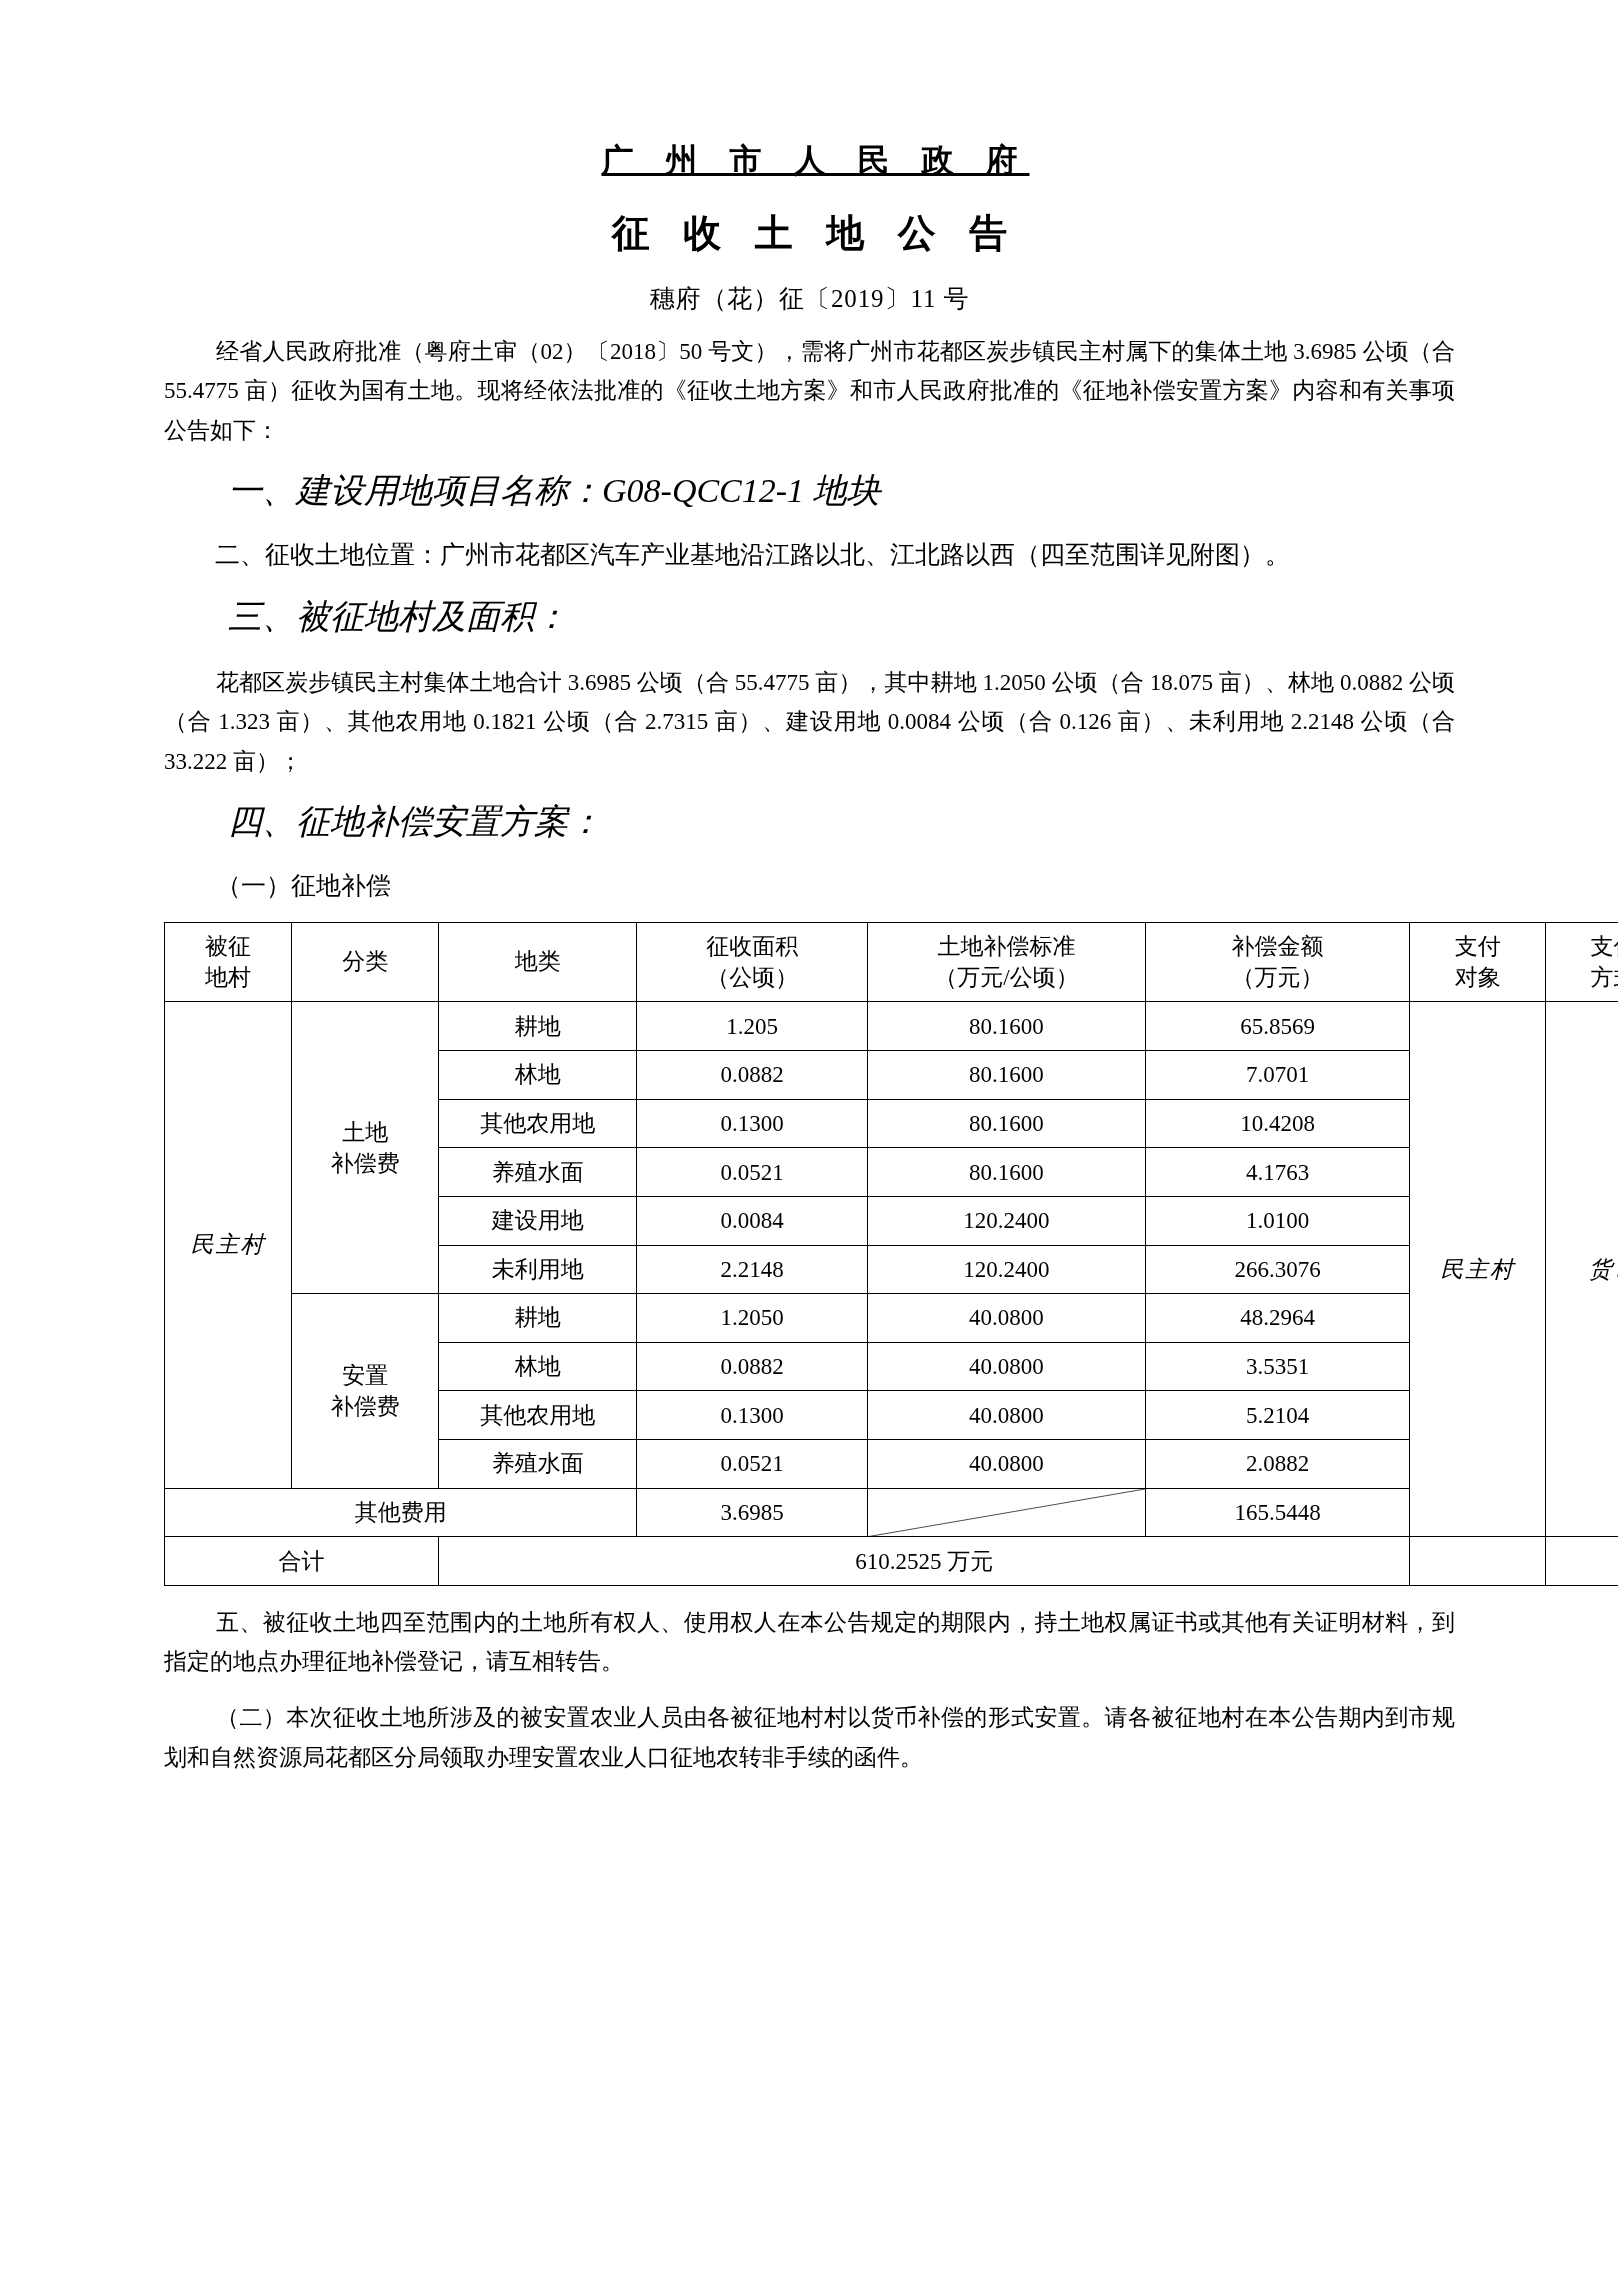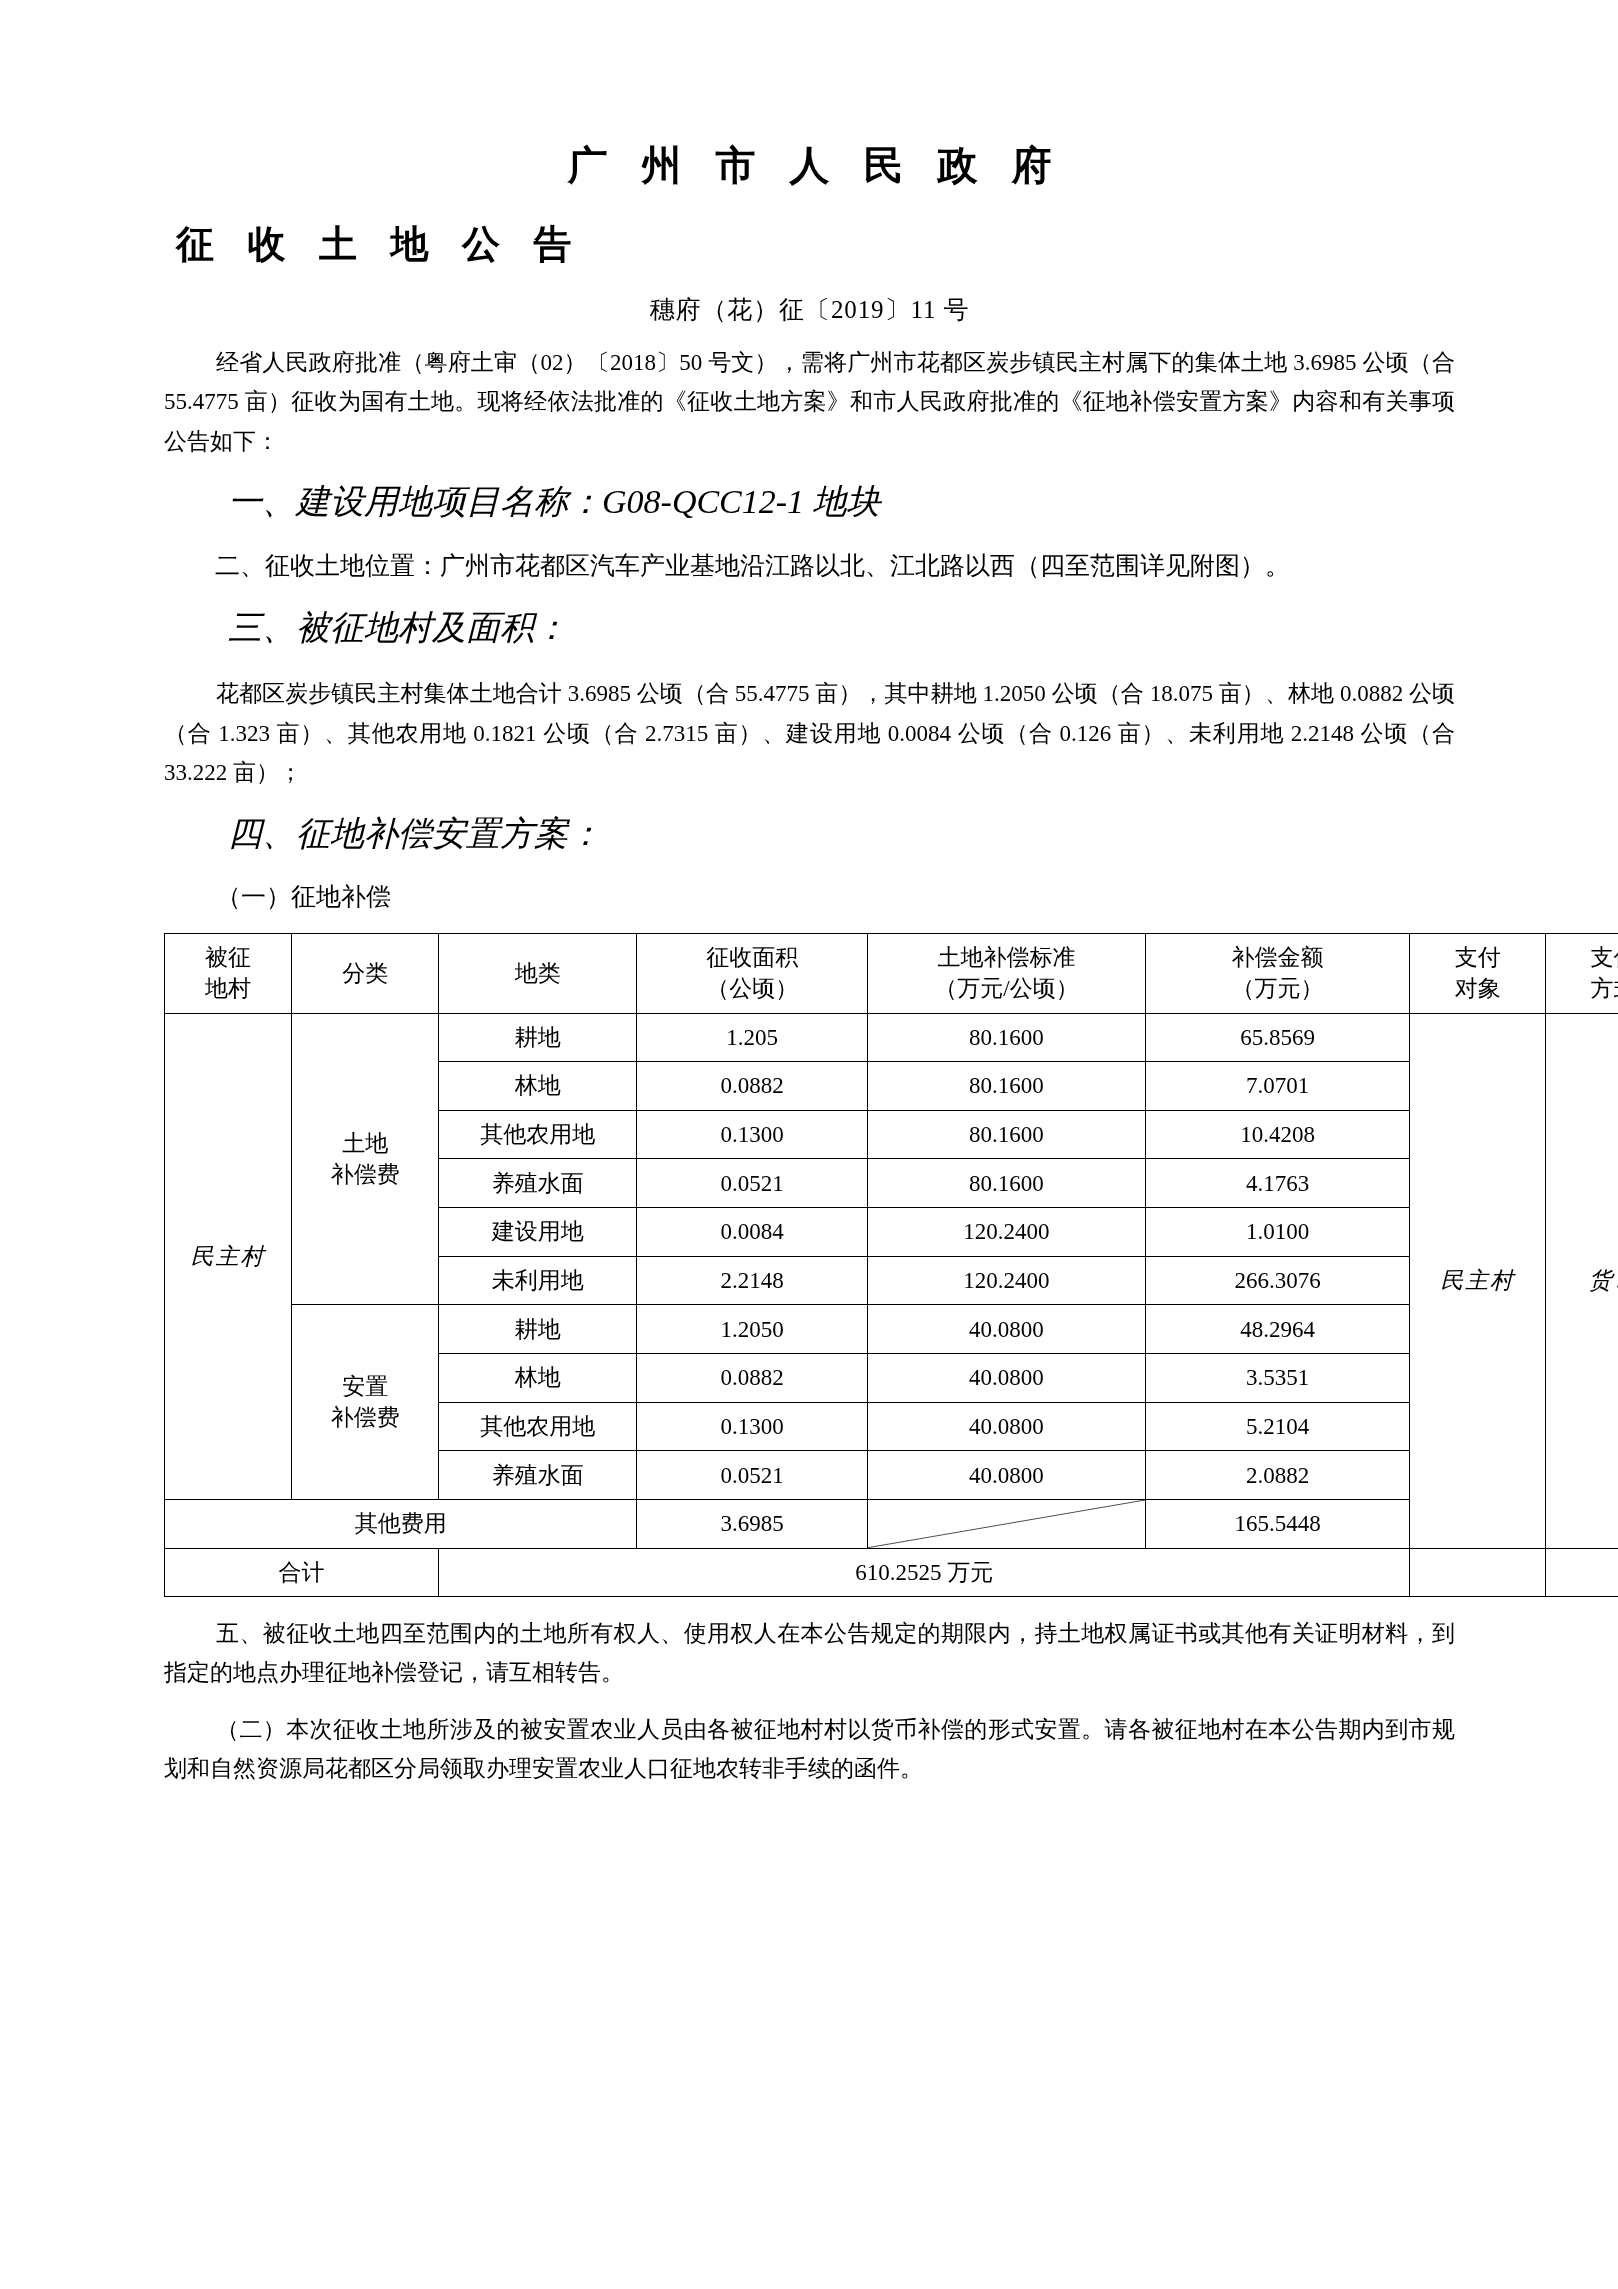--- a/index.html
+++ b/index.html
@@ -16,29 +16,30 @@
   }
   .page {
     width: 1619px;
     height: 2290px;
     box-sizing: border-box;
     padding: 138px 164px 0 164px;
     position: relative;
   }
   .title-main {
     text-align: center;
-    font-size: 40px;
+    font-size: 32px;
     font-weight: bold;
     letter-spacing: 12px;
     margin: 0 0 0 0;
     padding-left: 12px;
     line-height: 1.4;
+    text-decoration: underline;
   }
   .title-sub {
-    text-align: left;
+    text-align: center;
     font-size: 38px;
     font-weight: bold;
     letter-spacing: 12px;
     margin: 24px 0 0 0;
     padding-left: 12px;
     line-height: 1.4;
   }
   .doc-number {
     text-align: center;
     font-size: 25px;

